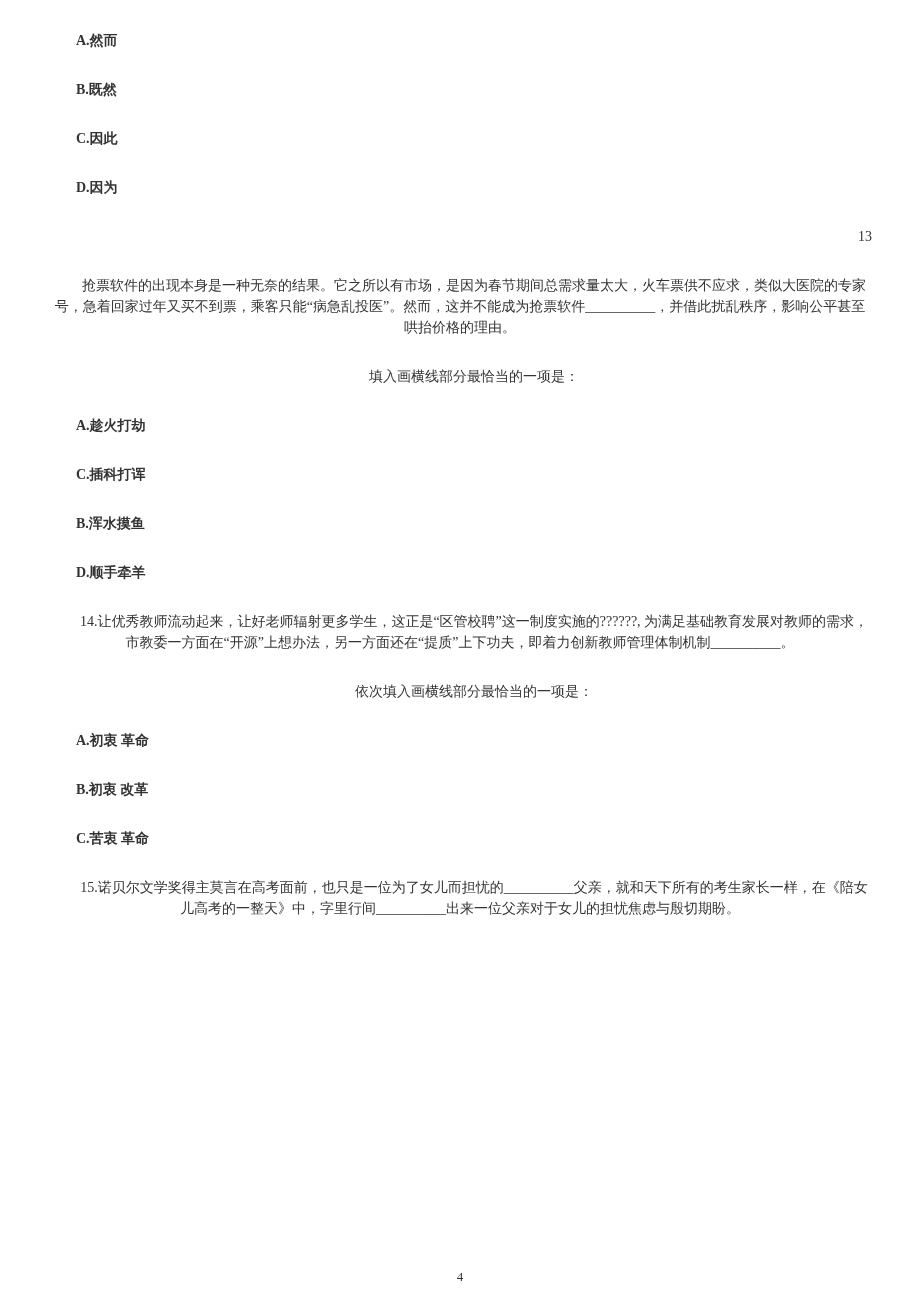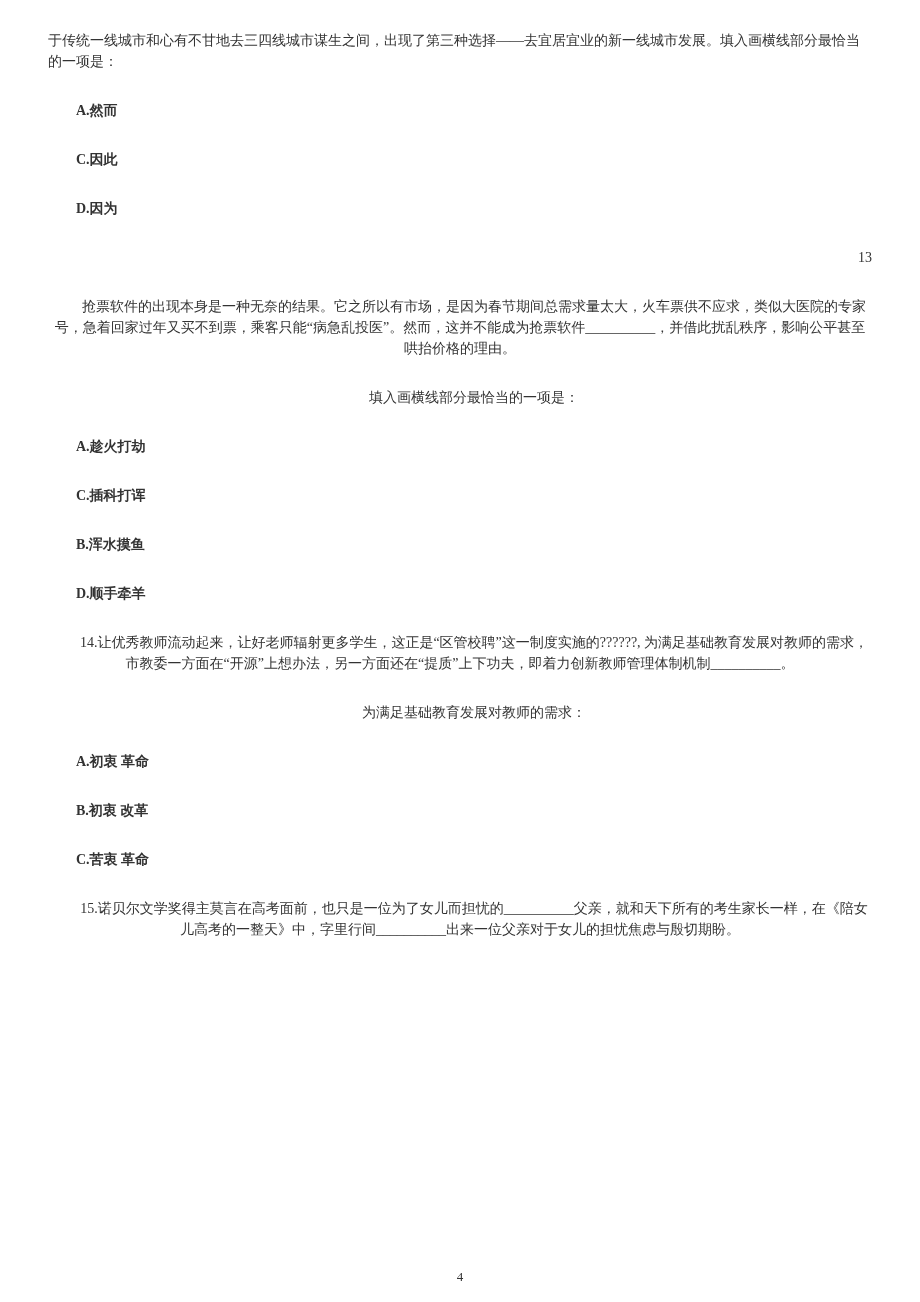--- a/index.html
+++ b/index.html
@@ -44,40 +44,40 @@
     text-align: center;
     font-size: 13px;
     color: #333;
   }
 </style>
 </head>
 <body>
 
 <div class="page">
 
-  <p class="para">于传统一线城市和心有不甘地去三四线城市谋生之间，出现了第三种选择——去宜居宜业的新一线城市发展。填入画横线部分最恰当的一项是：</p>
 
   <p class="option">A.然而</p>
+  <p class="option">B.既然</p>
   <p class="option">C.因此</p>
   <p class="option">D.因为</p>
 
   <p class="qnum">13</p>
 
   <p class="para-indent">抢票软件的出现本身是一种无奈的结果。它之所以有市场，是因为春节期间总需求量太大，火车票供不应求，类似大医院的专家号，急着回家过年又买不到票，乘客只能“病急乱投医”。然而，这并不能成为抢票软件__________，并借此扰乱秩序，影响公平甚至哄抬价格的理由。</p>
 
   <p class="para-indent">填入画横线部分最恰当的一项是：</p>
 
   <p class="option">A.趁火打劫</p>
   <p class="option">C.插科打诨</p>
   <p class="option">B.浑水摸鱼</p>
   <p class="option">D.顺手牵羊</p>
 
   <p class="para-indent">14.让优秀教师流动起来，让好老师辐射更多学生，这正是“区管校聘”这一制度实施的??????, 为满足基础教育发展对教师的需求，市教委一方面在“开源”上想办法，另一方面还在“提质”上下功夫，即着力创新教师管理体制机制__________。</p>
 
-  <p class="para-indent">为满足基础教育发展对教师的需求：</p>
+  <p class="para-indent">依次填入画横线部分最恰当的一项是：</p>
 
   <p class="option">A.初衷 革命</p>
   <p class="option">B.初衷 改革</p>
   <p class="option">C.苦衷 革命</p>
 
   <p class="para-indent">15.诺贝尔文学奖得主莫言在高考面前，也只是一位为了女儿而担忧的__________父亲，就和天下所有的考生家长一样，在《陪女儿高考的一整天》中，字里行间__________出来一位父亲对于女儿的担忧焦虑与殷切期盼。</p>
 
   <div class="footer">4</div>
 
 </div>

